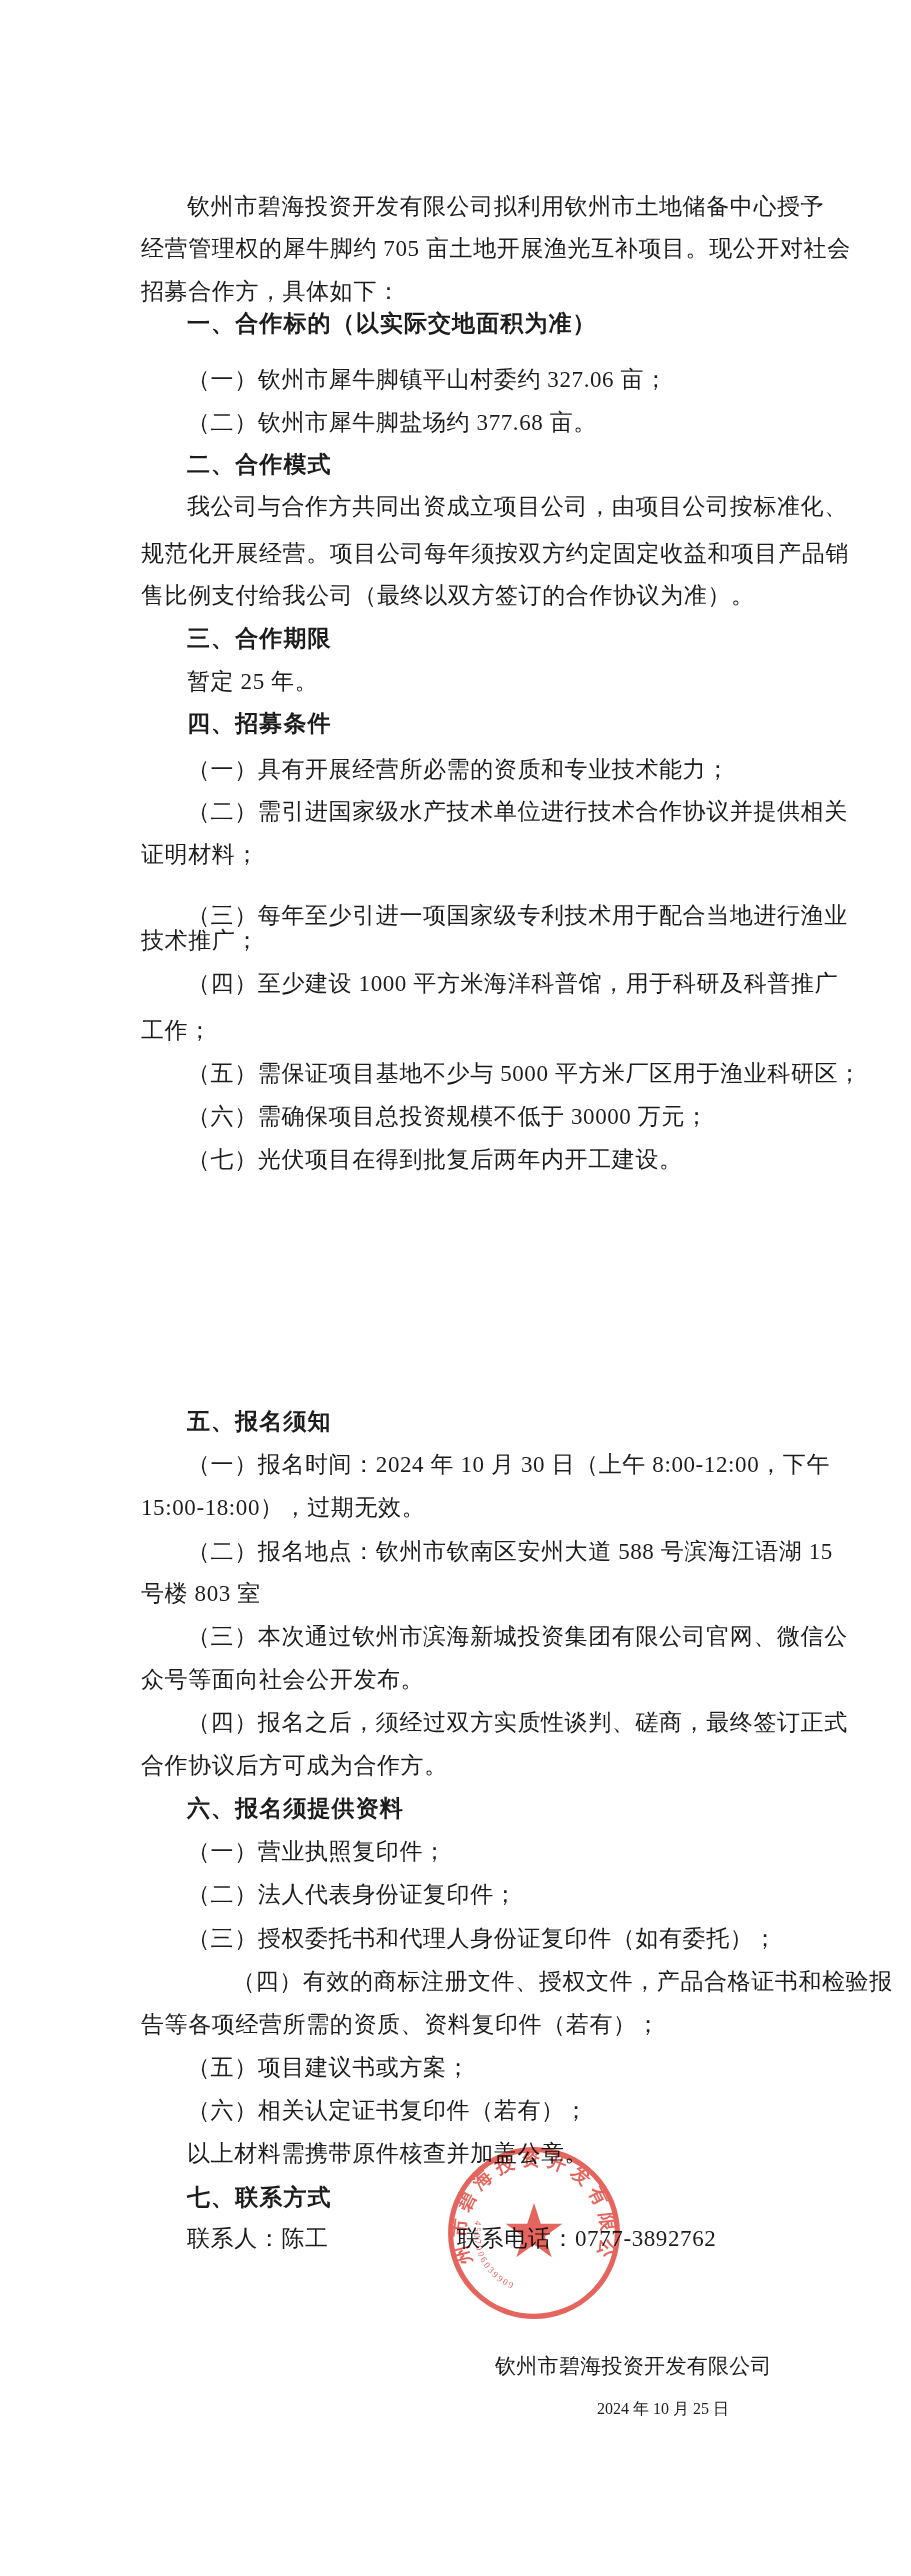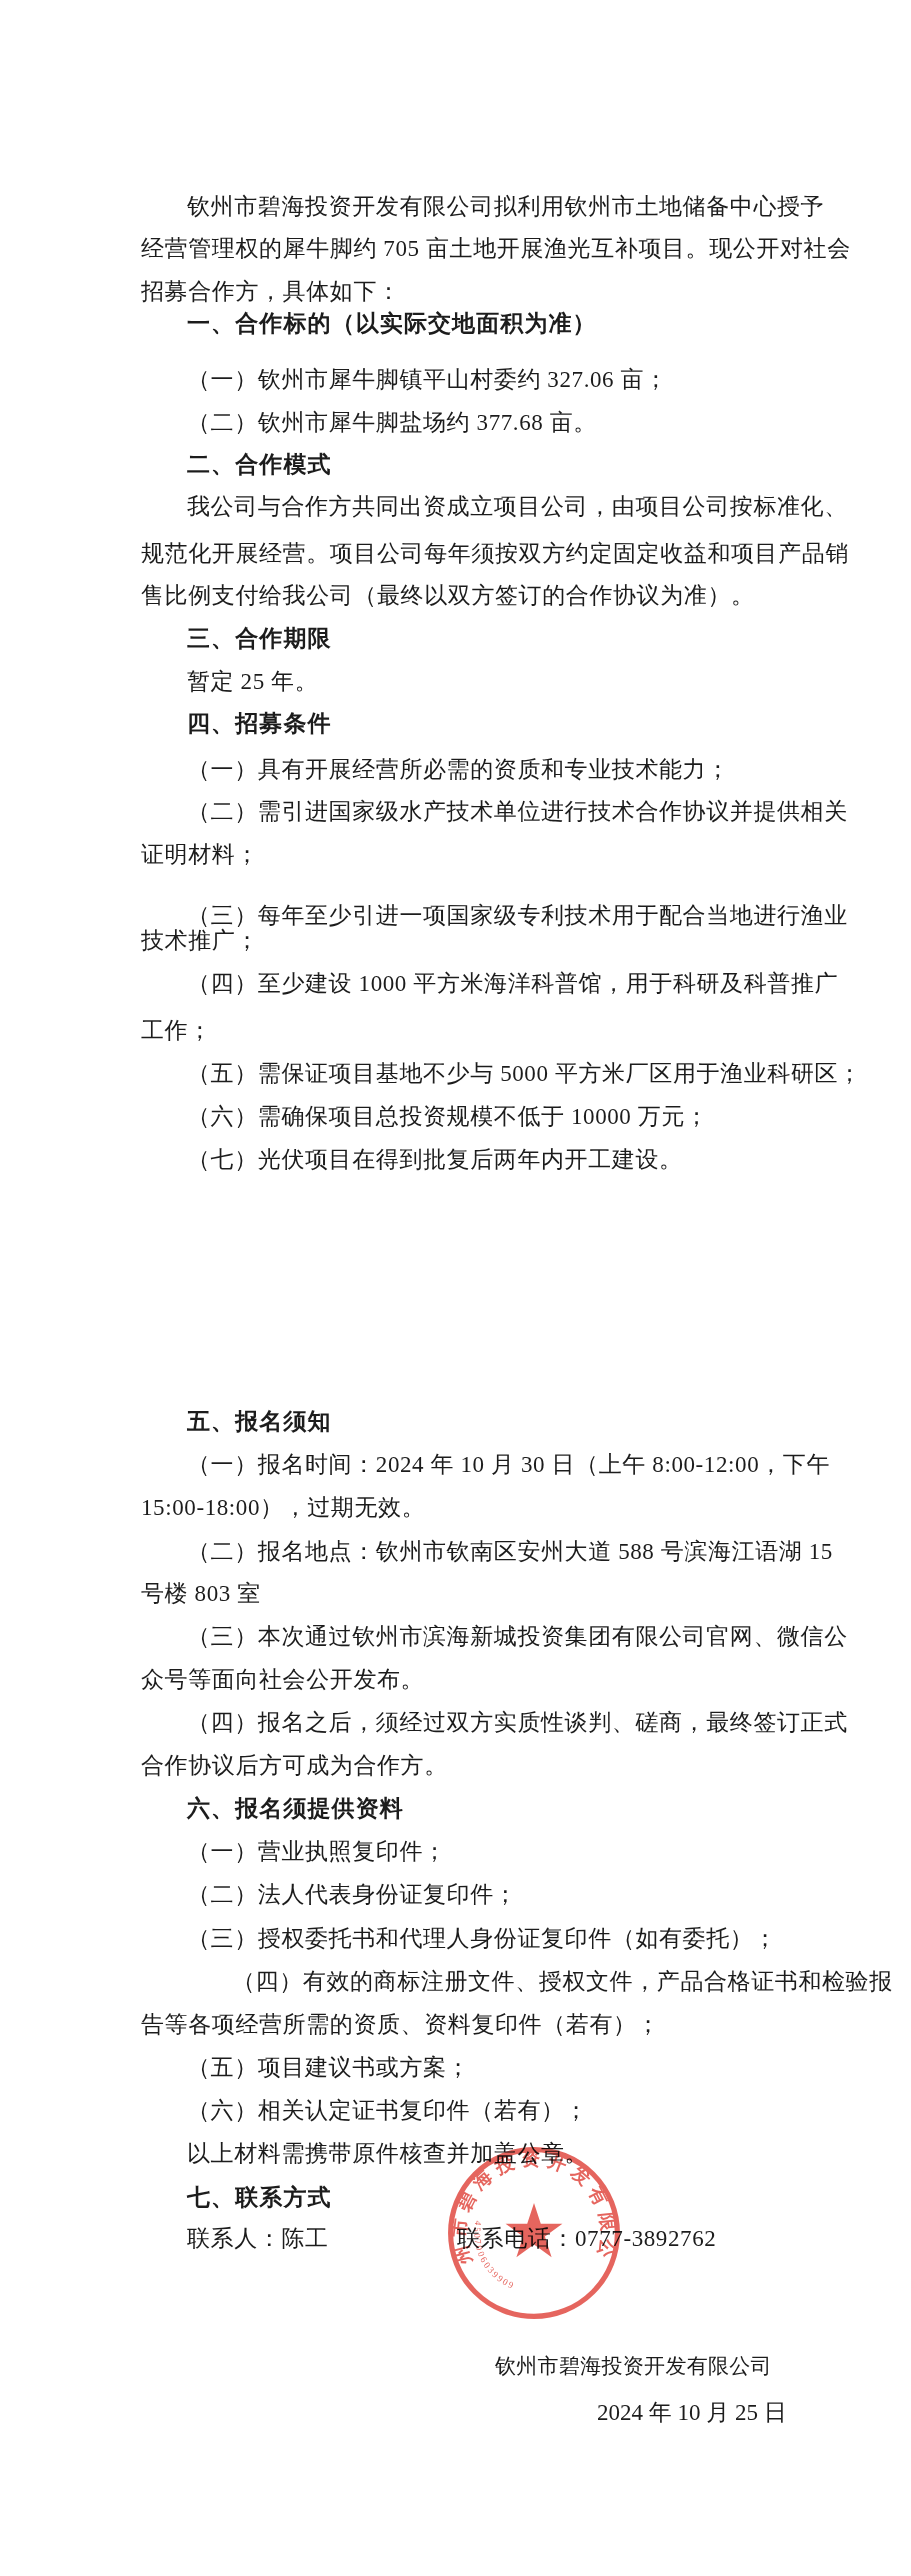--- a/index.html
+++ b/index.html
@@ -50,21 +50,21 @@
     top:2356px;
     font-size:21px;
     line-height:1;
     letter-spacing:0.3px;
     white-space:pre;
   }
   .signoff-date{
     position:absolute;
     left:597px;
     top:2401px;
-    font-size:23px;
+    font-size:16px;
     line-height:1;
     white-space:pre;
   }
   .seal{
     position:absolute;
     left:442px;
     top:2141px;
     width:184px;
     height:184px;
     mix-blend-mode:multiply;
@@ -105,21 +105,21 @@
       <div class="line indent" style="top: 670px;">暂定 25 年。</div>
       <div class="line indent bold" style="top: 712px;">四、招募条件</div>
       <div class="line indent" style="top: 758px;">（一）具有开展经营所必需的资质和专业技术能力；</div>
       <div class="line indent" style="top: 800px;">（二）需引进国家级水产技术单位进行技术合作协议并提供相关</div>
       <div class="line" style="top: 843px;">证明材料；</div>
       <div class="line indent" style="top: 887px; margin-top: 17px;">（三）每年至少引进一项国家级专利技术用于配合当地进行渔业</div>
       <div class="line" style="top: 929px;">技术推广；</div>
       <div class="line indent" style="top: 972px;">（四）至少建设 1000 平方米海洋科普馆，用于科研及科普推广</div>
       <div class="line" style="top: 1019px;">工作；</div>
       <div class="line indent" style="top: 1062px;">（五）需保证项目基地不少与 5000 平方米厂区用于渔业科研区；</div>
-      <div class="line indent" style="top: 1105px;">（六）需确保项目总投资规模不低于 10000 万元；</div>
+      <div class="line indent" style="top: 1105px;">（六）需确保项目总投资规模不低于 30000 万元；</div>
       <div class="line indent" style="top: 1148px;">（七）光伏项目在得到批复后两年内开工建设。</div>
       <div class="line indent bold" style="top: 1410px;">五、报名须知</div>
       <div class="line indent" style="top: 1453px;">（一）报名时间：2024 年 10 月 30 日（上午 8:00-12:00，下午</div>
       <div class="line" style="top: 1496px;">15:00-18:00），过期无效。</div>
       <div class="line indent" style="top: 1540px;">（二）报名地点：钦州市钦南区安州大道 588 号滨海江语湖 15</div>
       <div class="line" style="top: 1582px;">号楼 803 室</div>
       <div class="line indent" style="top: 1625px;">（三）本次通过钦州市滨海新城投资集团有限公司官网、微信公</div>
       <div class="line" style="top: 1668px;">众号等面向社会公开发布。</div>
       <div class="line indent" style="top: 1711px;">（四）报名之后，须经过双方实质性谈判、磋商，最终签订正式</div>
       <div class="line" style="top: 1754px;">合作协议后方可成为合作方。</div>

